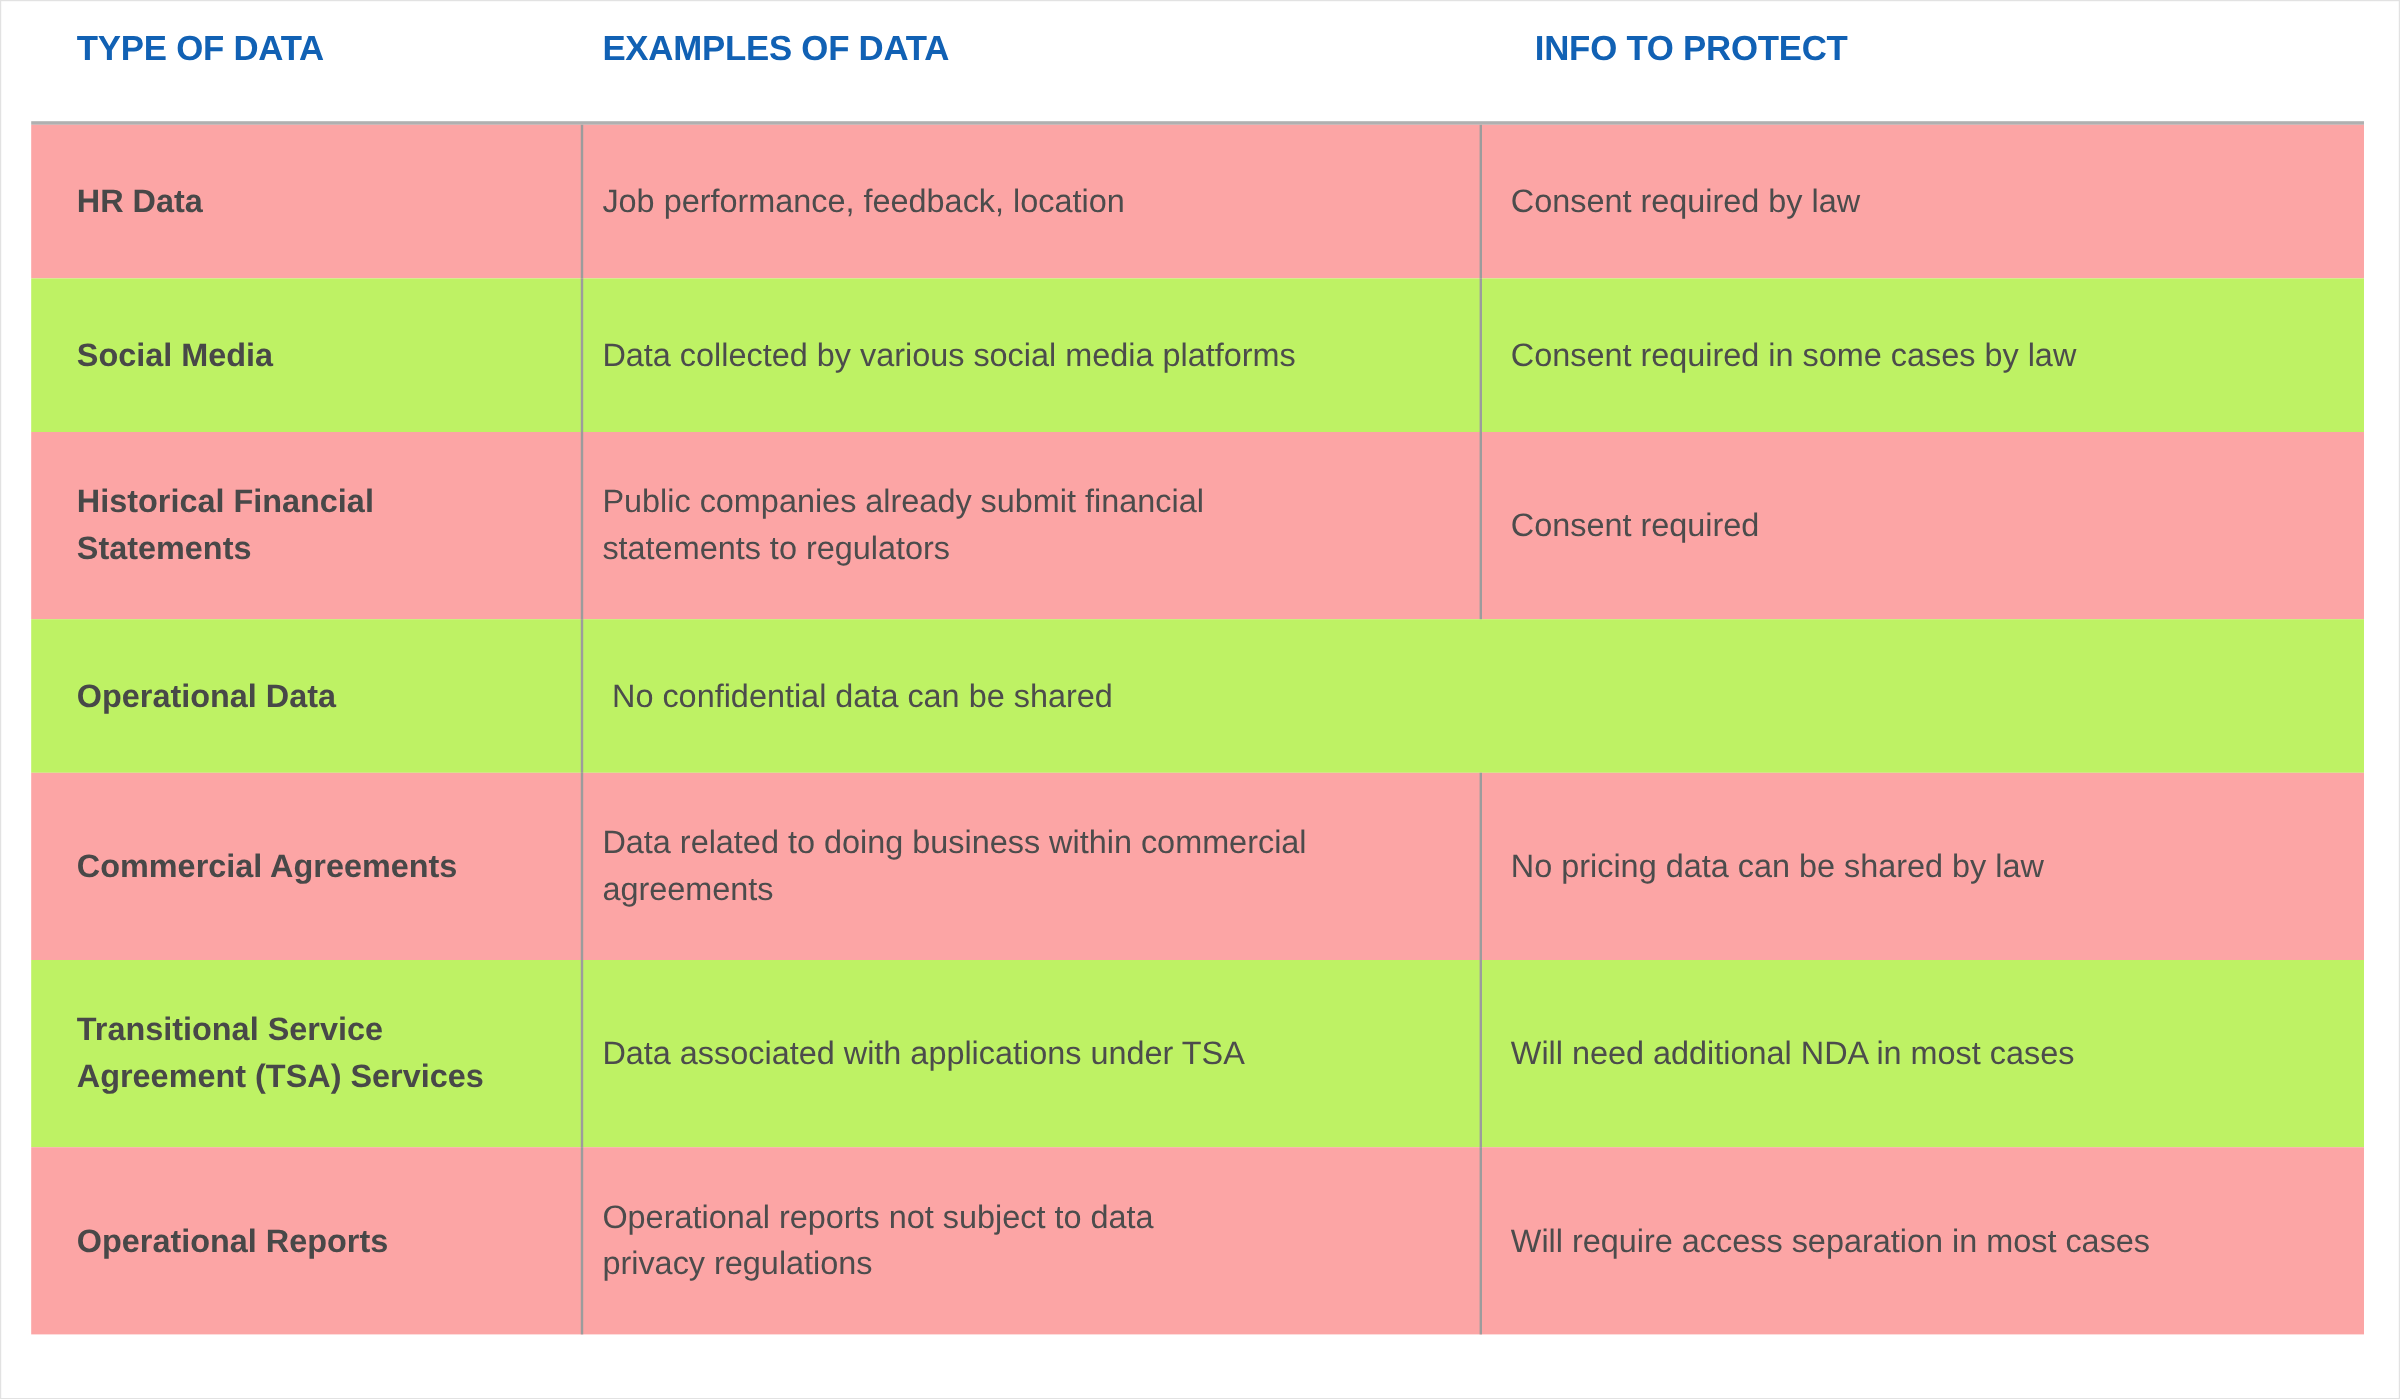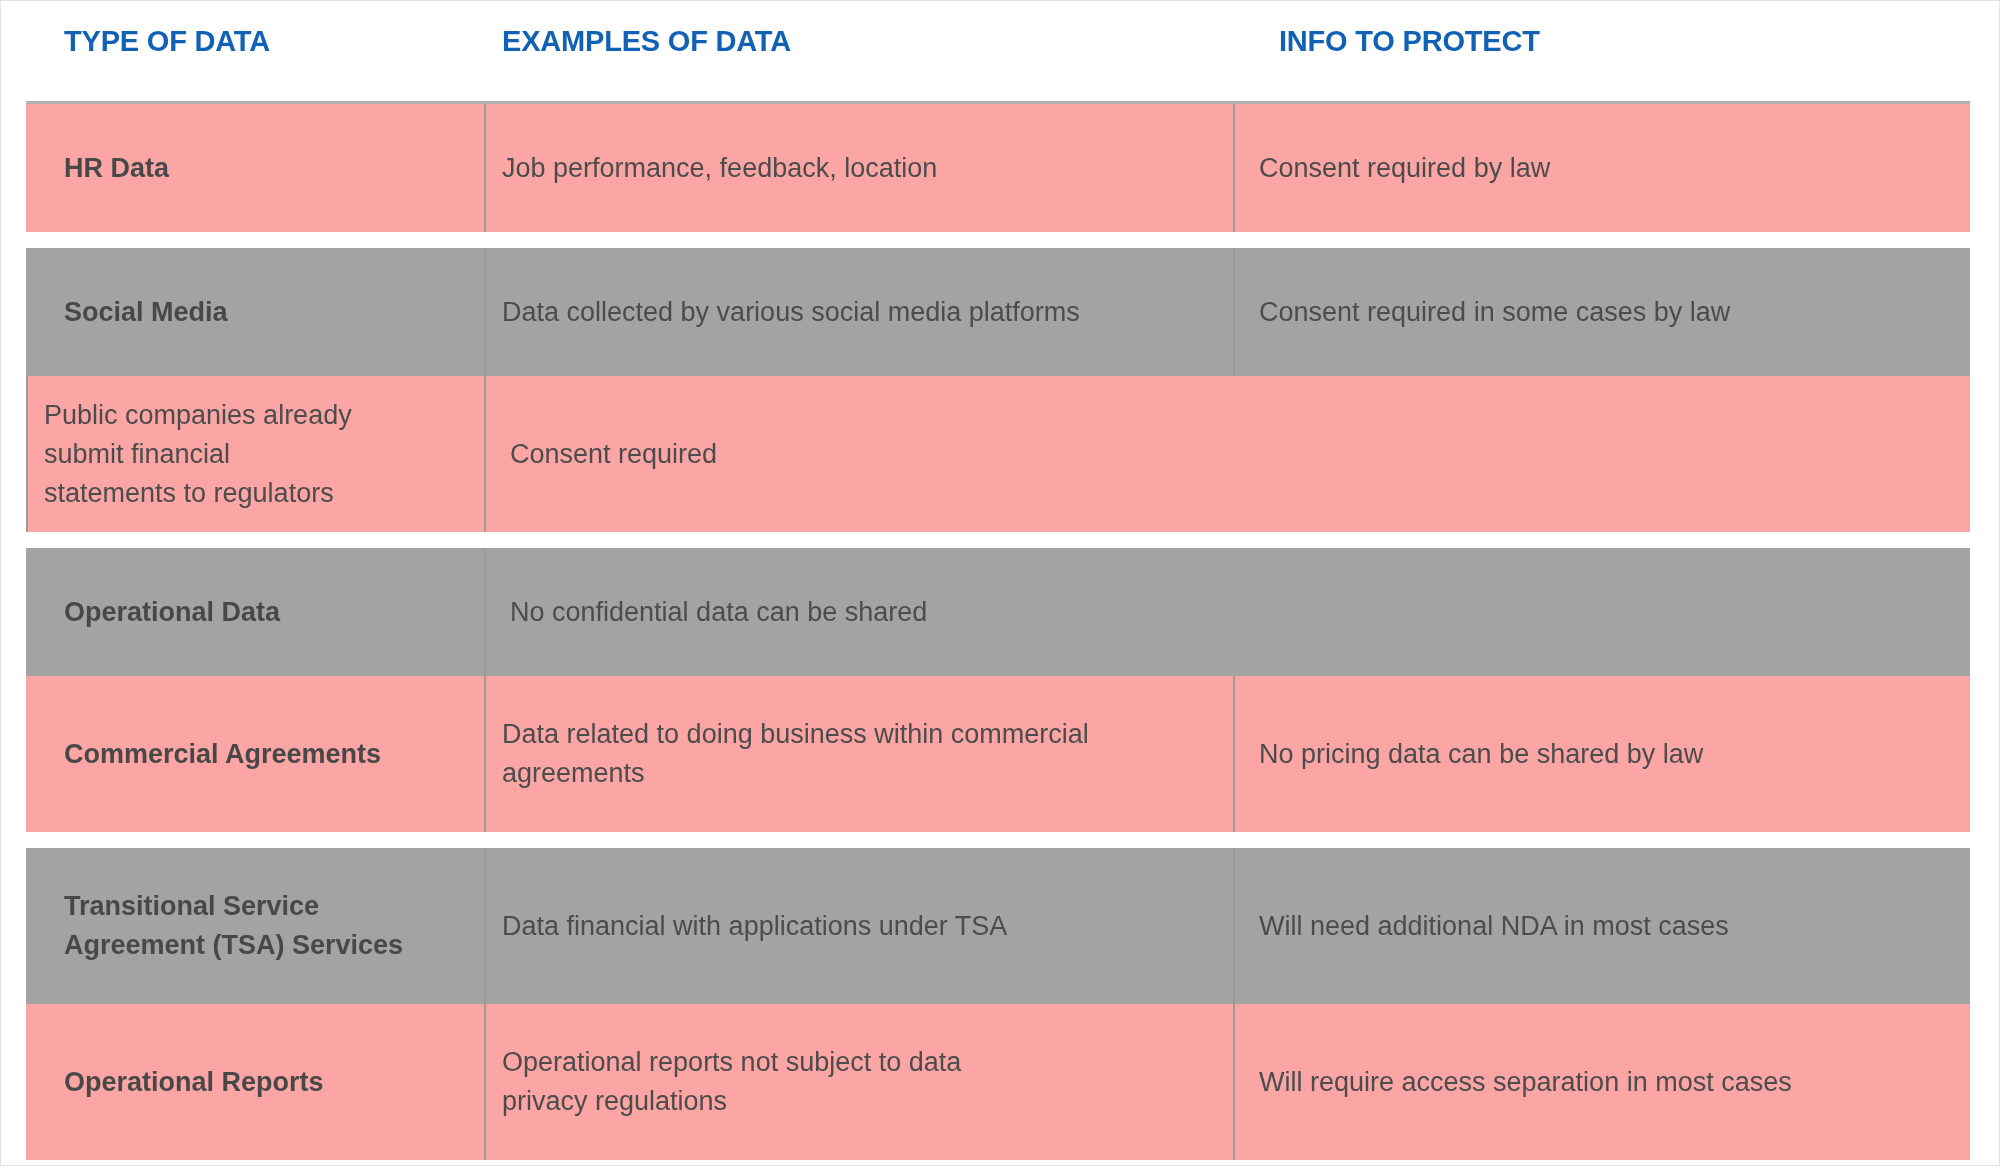--- a/index.html
+++ b/index.html
@@ -41,21 +41,21 @@
   }
   .header-cell.h1 { padding-left: 38px; }
   .header-cell.h2 { padding-left: 18px; }
   .header-cell.h3 { padding-left: 46px; }
 
   .row {
     display: grid;
     grid-template-columns: 458px 749px 1fr;
     background: #fca5a5;
   }
-  .row.alt { background: #a3a3a3; margin-top: 16px; }
+  .row.alt { background: #bef264; }
   .row.short { min-height: 128px; }
   .row.tall  { min-height: 156px; }
 
   .cell {
     display: flex;
     align-items: center;
     box-sizing: border-box;
     font-size: 27px;
     line-height: 39px;
     color: #4c4c4c;
@@ -93,41 +93,43 @@
       <div class="cell c3">Consent required by law</div>
     </div>
 
     <div class="row short alt">
       <div class="cell c1">Social Media</div>
       <div class="cell c2">Data collected by various social media platforms</div>
       <div class="cell c3">Consent required in some cases by law</div>
     </div>
 
     <div class="row tall">
+      <div class="cell c1">Historical Financial
+Statements</div>
       <div class="cell c2">Public companies already submit financial
 statements to regulators</div>
       <div class="cell c3">Consent required</div>
     </div>
 
     <div class="row short alt">
       <div class="cell c1">Operational Data</div>
       <div class="cell c3">No confidential data can be shared</div>
     </div>
 
     <div class="row tall">
       <div class="cell c1">Commercial Agreements</div>
       <div class="cell c2">Data related to doing business within commercial
 agreements</div>
       <div class="cell c3">No pricing data can be shared by law</div>
     </div>
 
     <div class="row tall alt">
       <div class="cell c1">Transitional Service
 Agreement (TSA) Services</div>
-      <div class="cell c2">Data financial with applications under TSA</div>
+      <div class="cell c2">Data associated with applications under TSA</div>
       <div class="cell c3">Will need additional NDA in most cases</div>
     </div>
 
     <div class="row tall">
       <div class="cell c1">Operational Reports</div>
       <div class="cell c2">Operational reports not subject to data
 privacy regulations</div>
       <div class="cell c3">Will require access separation in most cases</div>
     </div>
 

